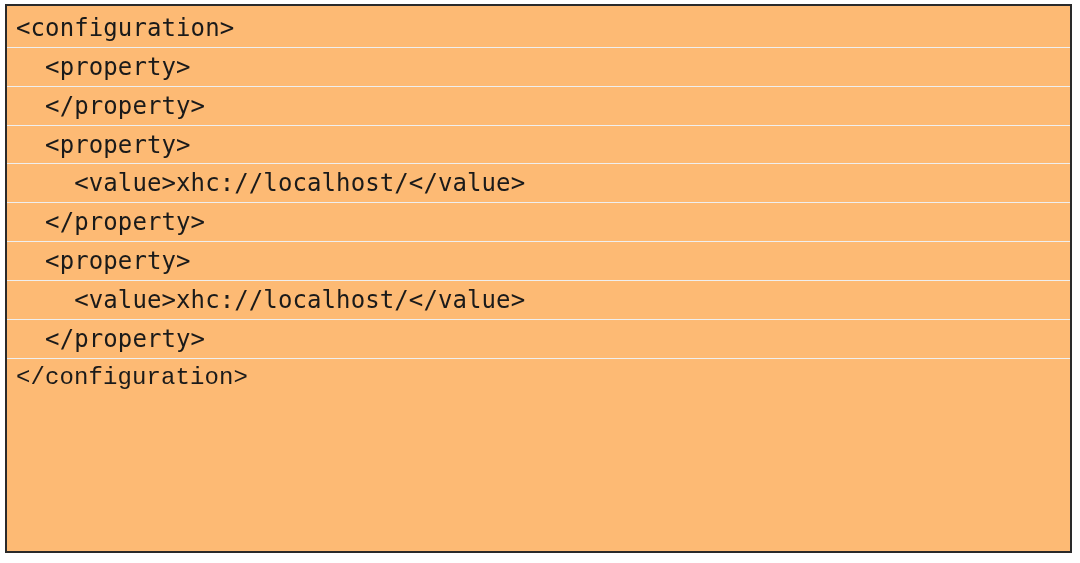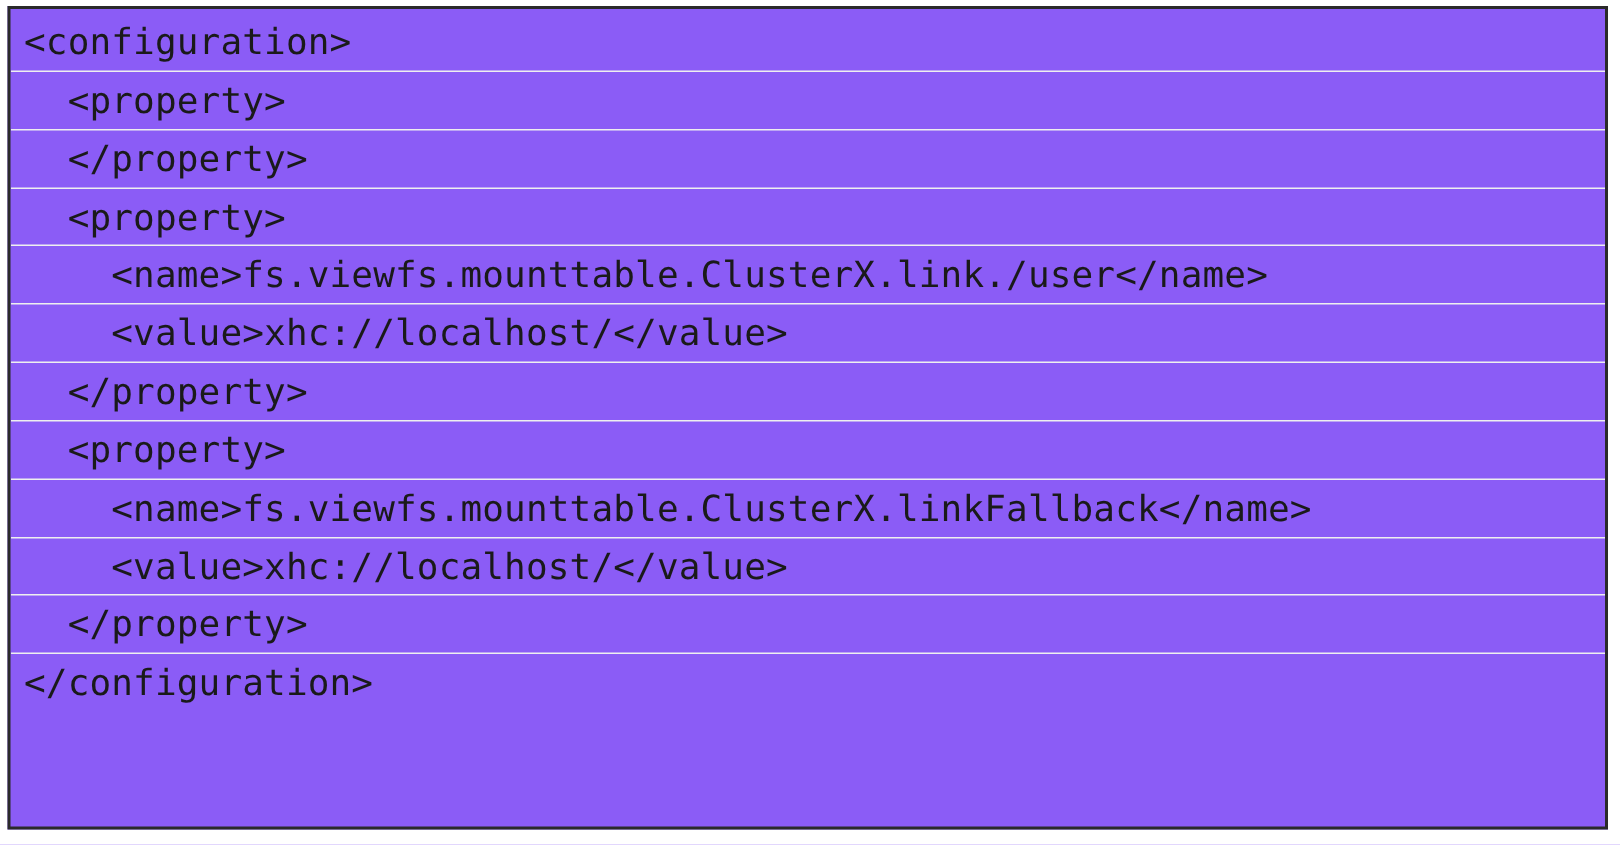--- a/index.html
+++ b/index.html
@@ -10,21 +10,21 @@
     background: #ffffff;
     overflow: hidden;
   }
   .code-frame {
     position: absolute;
     left: 5px;
     top: 4px;
     width: 1063px;
     height: 545px;
     border: 2px solid #2a2a2a;
-    background: #8b5cf6;
+    background: #fdba74;
     box-sizing: content-box;
     overflow: hidden;
   }
   .code-block {
     position: absolute;
     left: 9px;
     top: 3px;
     right: 0;
     font-family: "DejaVu Sans Mono", "Liberation Mono", monospace;
     font-size: 24px;
@@ -35,33 +35,32 @@
     line-height: 38.85px;
     white-space: pre;
     letter-spacing: 0.1px;
     
     box-shadow: inset 0 -1px 0 #efefef;
     margin-left: -9px;     
     padding-left: 9px;
   }
   .code-line:last-child {
     box-shadow: none;
+    font-family: Liberation Mono, monospace;
   }
 </style>
 </head>
 <body>
 
 <div class="code-frame">
   <div class="code-block">
     <div class="code-line">&lt;configuration&gt;</div>
     <div class="code-line">  &lt;property&gt;</div>
     <div class="code-line">  &lt;/property&gt;</div>
     <div class="code-line">  &lt;property&gt;</div>
-    <div class="code-line">    &lt;name&gt;fs.viewfs.mounttable.ClusterX.link./user&lt;/name&gt;</div>
     <div class="code-line">    &lt;value&gt;xhc://localhost/&lt;/value&gt;</div>
     <div class="code-line">  &lt;/property&gt;</div>
     <div class="code-line">  &lt;property&gt;</div>
-    <div class="code-line">    &lt;name&gt;fs.viewfs.mounttable.ClusterX.linkFallback&lt;/name&gt;</div>
     <div class="code-line">    &lt;value&gt;xhc://localhost/&lt;/value&gt;</div>
     <div class="code-line">  &lt;/property&gt;</div>
     <div class="code-line">&lt;/configuration&gt;</div>
   </div>
 </div>
 
 </body></html>

